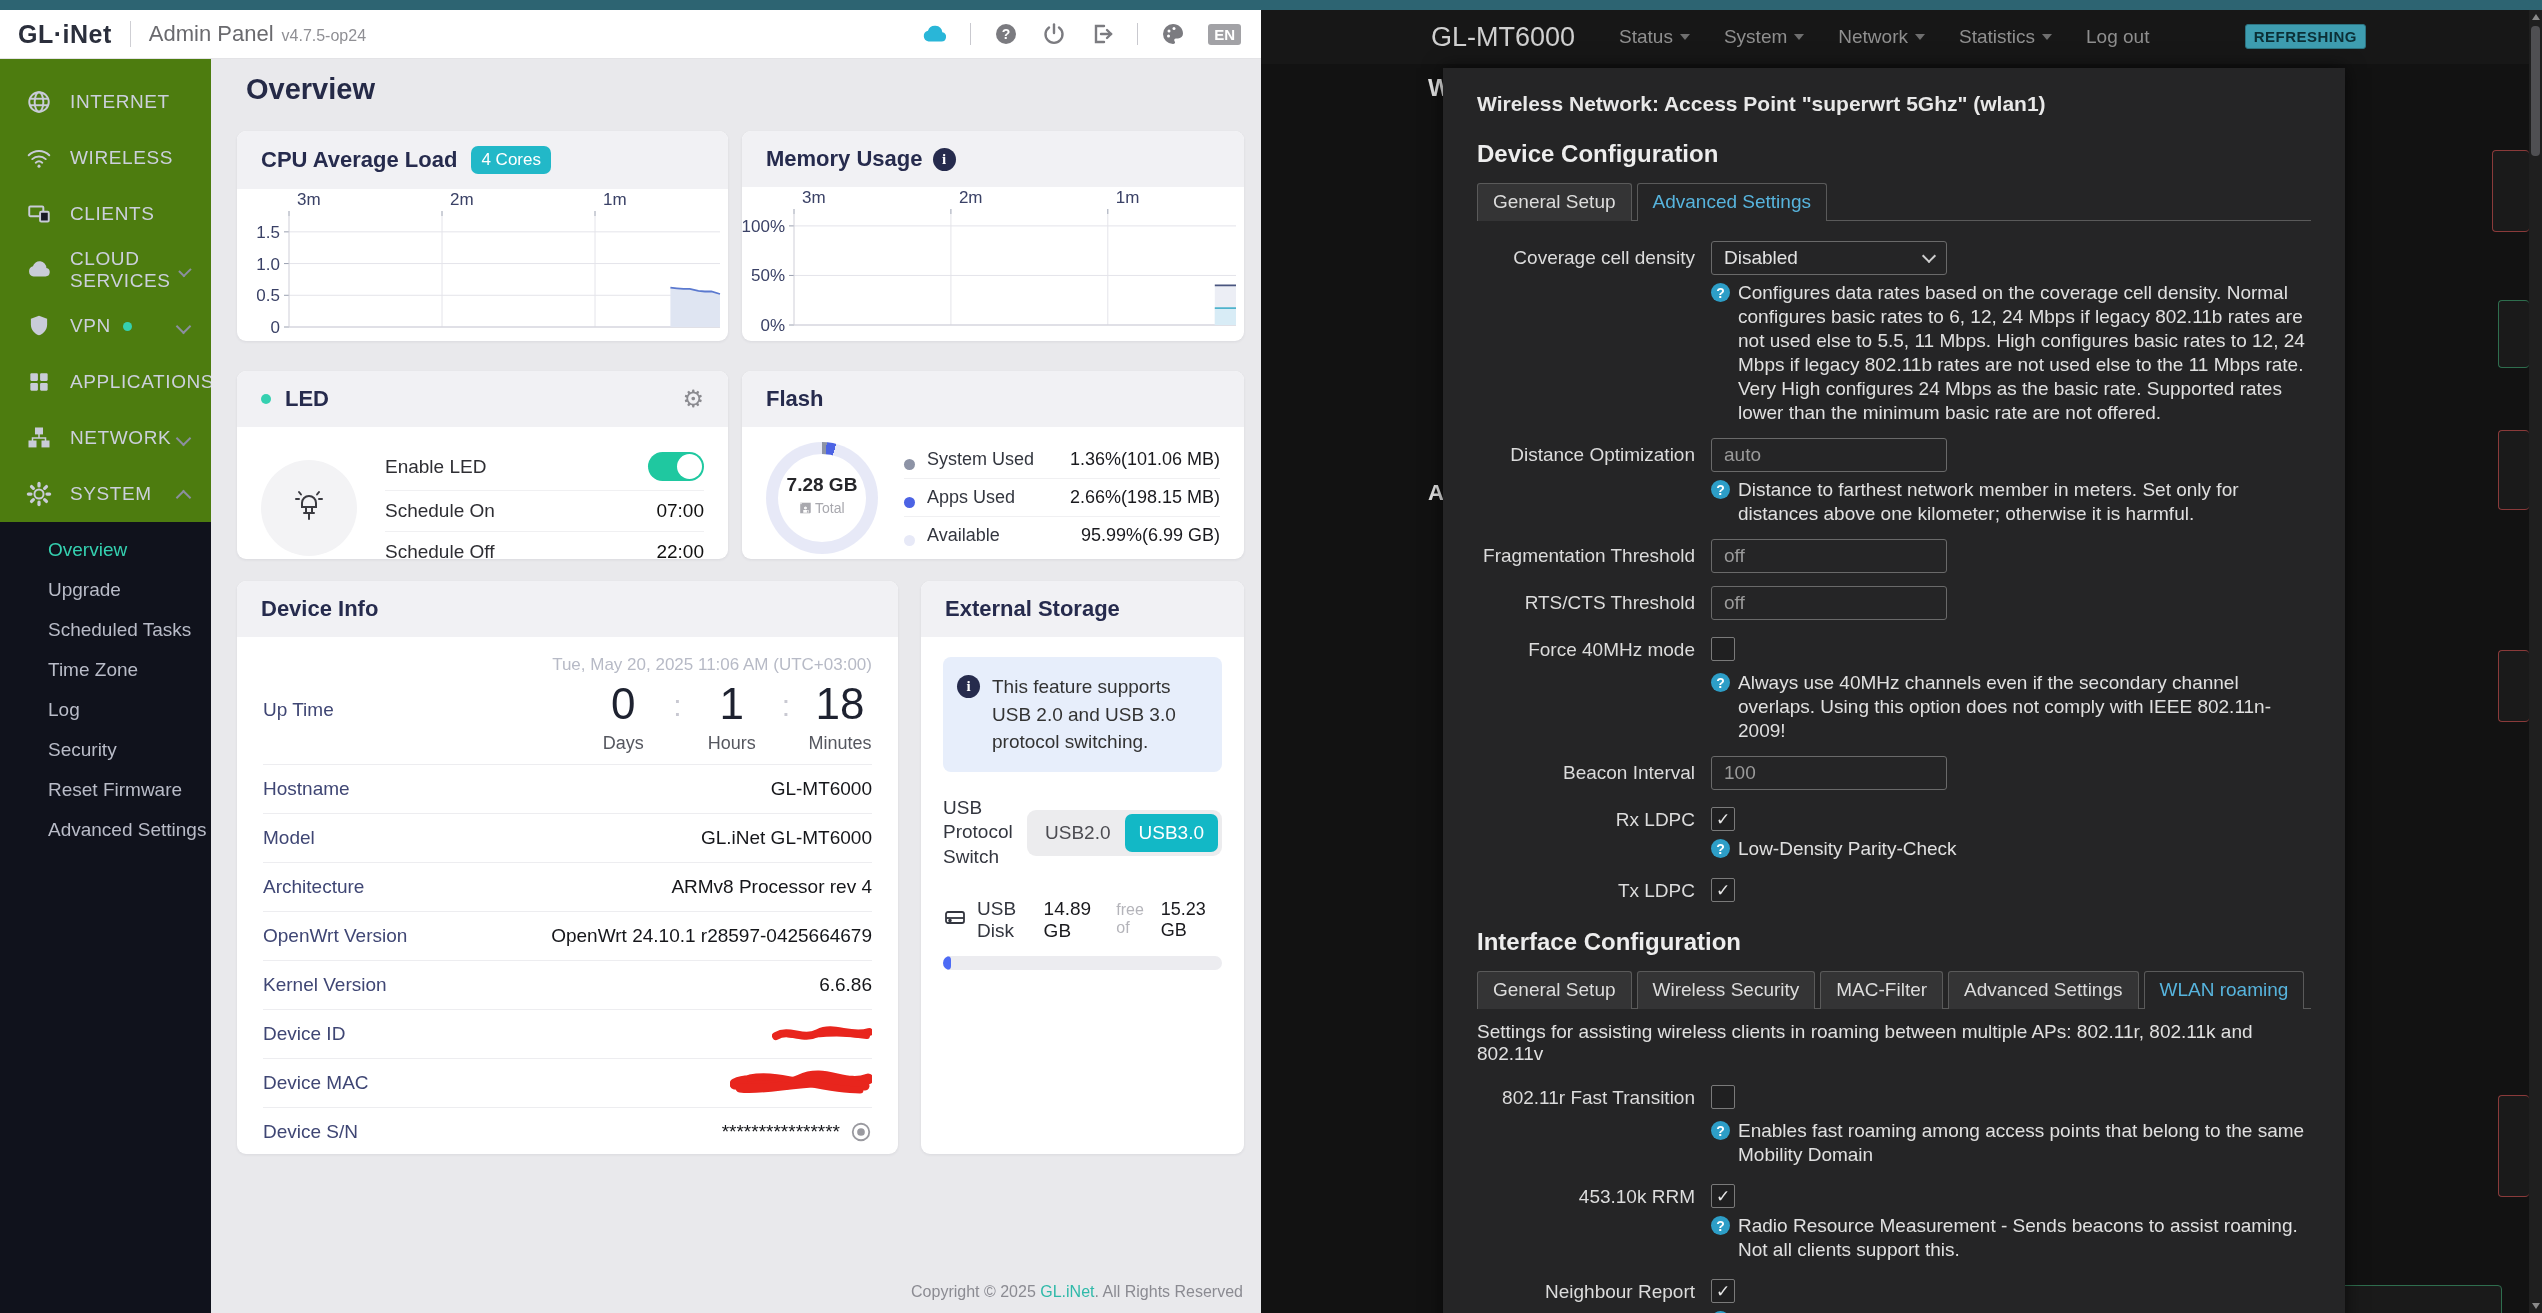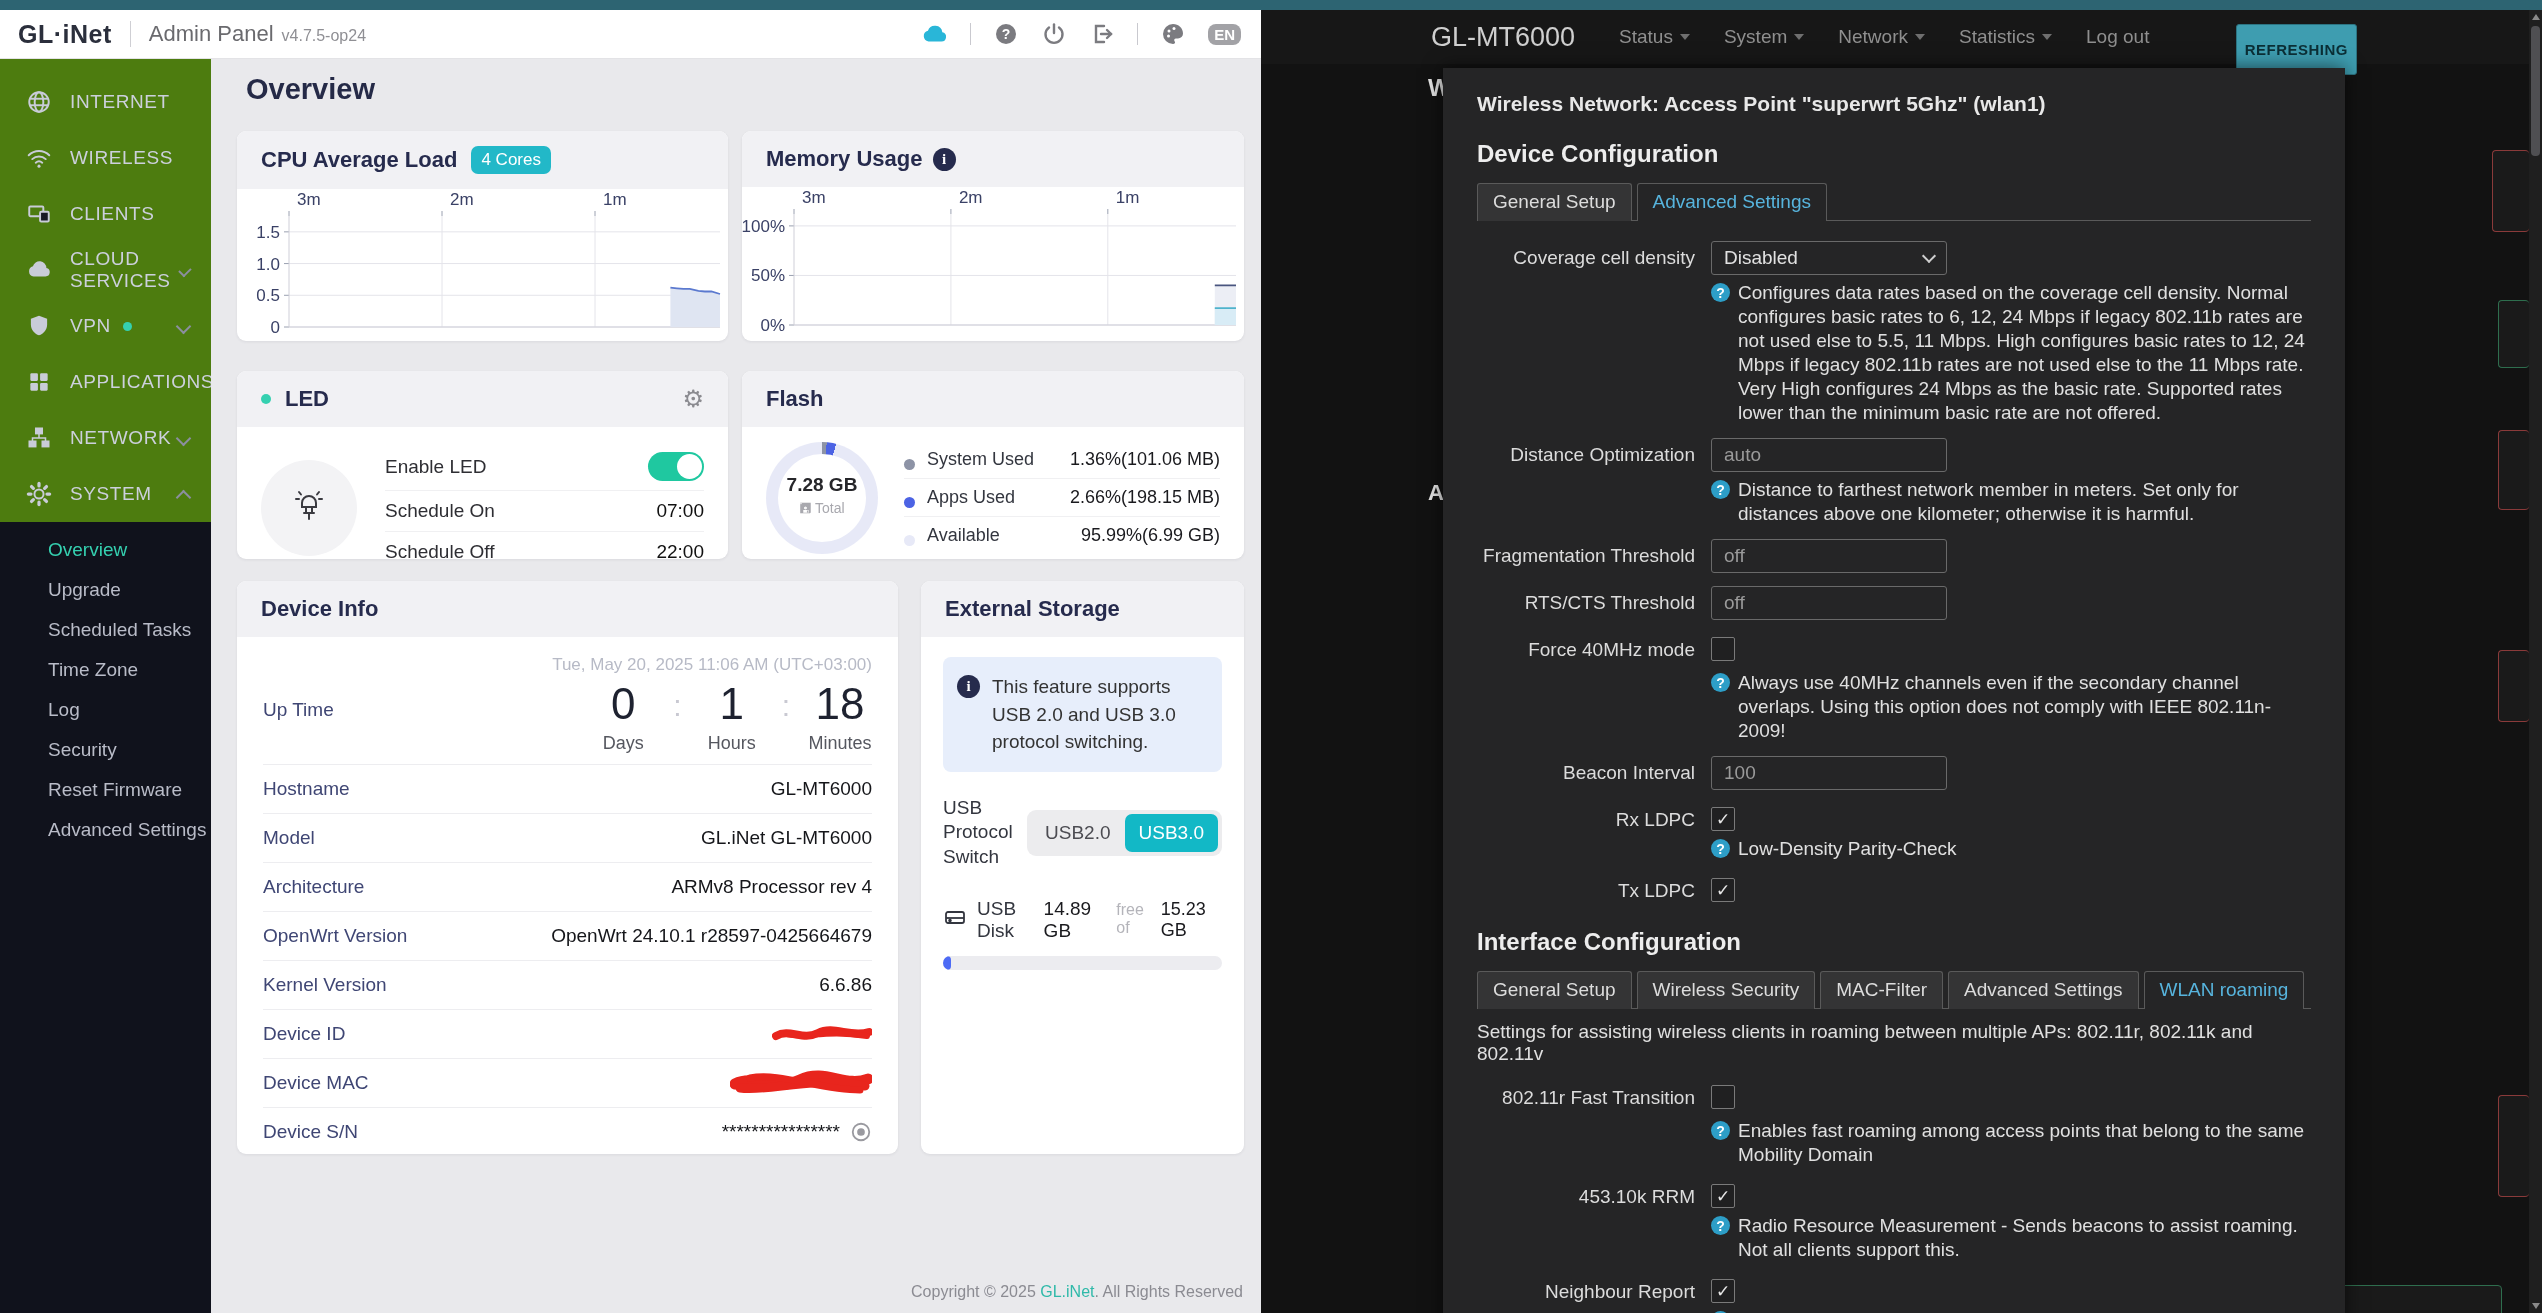--- a/index.html
+++ b/index.html
@@ -11,21 +11,21 @@
   .admin{position:absolute;left:0;top:10px;width:1261px;height:1303px;background:#e9e9ec;}
   .admin-header{position:absolute;left:0;top:0;width:1261px;height:48px;background:#ffffff;
                 display:flex;align-items:center;z-index:5;box-shadow:0 1px 0 #e3e3e6;}
   .logo{font-size:25px;font-weight:bold;color:#2b2f3c;margin-left:18px;letter-spacing:.5px;}
   .hdr-divider{width:1px;height:26px;background:#cfcfd4;margin:0 18px;}
   .hdr-title{font-size:22px;color:#6a6a6e;}
   .hdr-version{font-size:16px;color:#8f8f94;margin-left:8px;margin-top:4px;}
   .hdr-icons{margin-left:auto;display:flex;align-items:center;gap:22px;padding-right:20px;}
   .hicon{width:26px;height:26px;display:inline-flex;align-items:center;justify-content:center;cursor:pointer;}
   .hbar{width:1px;height:22px;background:#c9c9cf;}
-  .en-badge{background:#a2a2a6;color:#fff;font-size:15px;font-weight:bold;border-radius:8px;
+  .en-badge{background:#a2a2a6;color:#fff;font-size:15px;font-weight:bold;border-radius:3px;
             padding:3px 6px;line-height:1;cursor:pointer;}
 
   .sidebar{position:absolute;left:0;top:48px;width:211px;height:1255px;background:#4d7c0f;
            display:flex;flex-direction:column;}
   .side-item{display:flex;align-items:center;height:56px;padding-left:26px;cursor:pointer;flex:0 0 auto;}
   .sicon{width:26px;height:26px;margin-right:18px;display:inline-flex;align-items:center;justify-content:center;}
   .slabel{font-size:19px;color:#ccd0dc;letter-spacing:.6px;}
   .schev{margin-left:auto;margin-right:22px;width:9px;height:9px;border-right:2px solid #8b8fa0;
          border-bottom:2px solid #8b8fa0;transform:rotate(45deg);}
   .schev.up{transform:rotate(-135deg);margin-top:6px;}
@@ -113,22 +113,22 @@
   .admin-footer{position:absolute;right:18px;bottom:12px;font-size:16px;color:#8b8b92;}
   .admin-footer a{color:#2fb9a9;text-decoration:none;cursor:pointer;}
 
   
   .luci{position:absolute;left:1261px;top:10px;width:1281px;height:1303px;background:#121212;overflow:hidden;}
   .luci-nav{position:absolute;left:0;top:0;width:100%;height:54px;background:#171717;display:flex;align-items:center;}
   .luci-brand{font-size:27px;color:#cfcfcf;margin-left:170px;margin-right:44px;}
   .luci-menu{display:flex;align-items:center;gap:34px;}
   .luci-item{font-size:19px;color:#8f8f8f;cursor:pointer;display:flex;align-items:center;gap:7px;}
   .caret{width:0;height:0;border-left:5px solid transparent;border-right:5px solid transparent;border-top:6px solid #6f6f6f;}
-  .refresh-badge{position:absolute;right:185px;top:14px;background:#3e9db0;color:#0b2f36;font-size:15px;
-                 font-weight:bold;padding:16px 8px;border-radius:3px;border:1px solid #2c7482;letter-spacing:.5px;}
+  .refresh-badge{position:absolute;right:176px;top:14px;background:#3e9db0;color:#0b2f36;font-size:15px;
+                 font-weight:bold;padding:3px 8px;border-radius:3px;border:1px solid #2c7482;letter-spacing:.5px;}
   .frag-text{position:absolute;color:#e6e6e6;font-weight:bold;z-index:1;}
   .frag-box{position:absolute;border-radius:4px;z-index:1;background:#1a1a1a;}
 
   .modal{position:absolute;left:182px;top:58px;width:902px;height:1400px;background:#252526;z-index:10;
          box-shadow:0 0 18px rgba(0,0,0,.6);padding:24px 34px;box-sizing:border-box;}
   .modal-title{font-size:21px;font-weight:bold;color:#e8e8e8;margin-bottom:24px;}
   .sec-heading{font-size:24px;font-weight:bold;color:#ededed;margin:0 0 14px 0;}
   .tabs{display:flex;border-bottom:1px solid #5a5a5a;}
   .tab{font-size:19px;color:#dcdcdc;background:#343435;border:1px solid #5a5a5a;border-bottom:none;
        padding:7px 15px;margin-right:5px;border-radius:3px 3px 0 0;cursor:pointer;position:relative;top:1px;}

